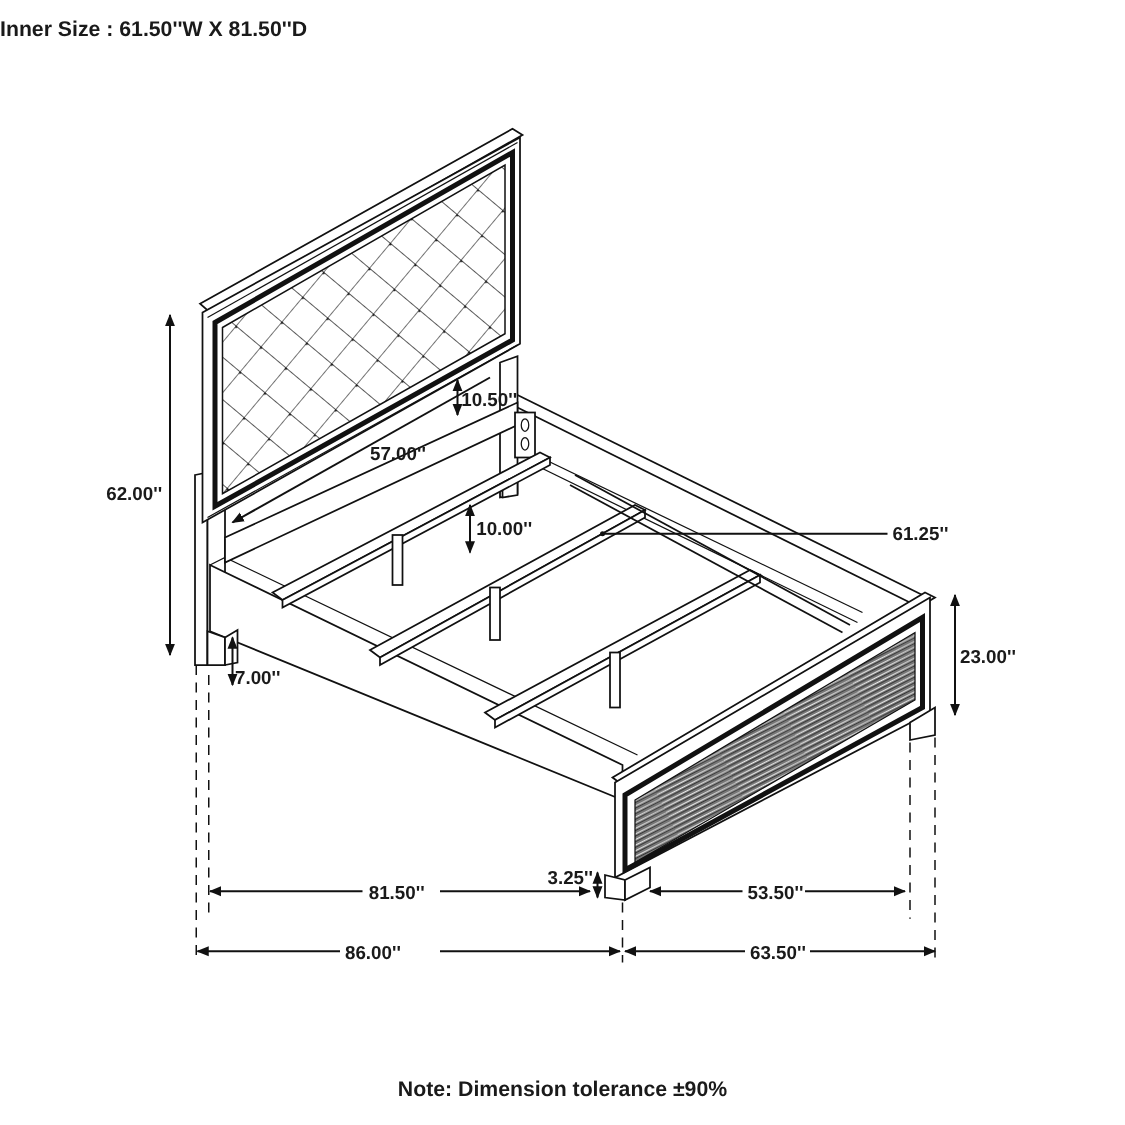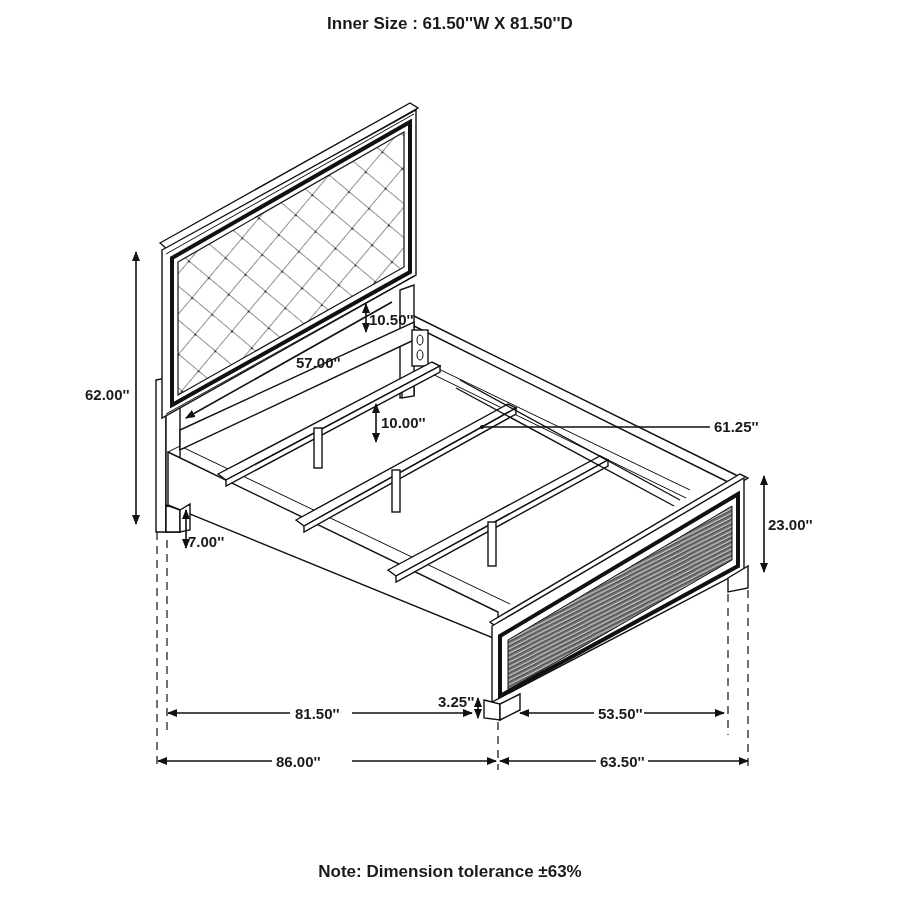--- a/index.html
+++ b/index.html
@@ -1,17 +1,17 @@
 <!DOCTYPE html>
 <html><head>
   <meta charset="utf-8">
   <style>
     html, body { margin: 0; padding: 0; background: #ffffff; }
     body { width: 900px; height: 900px; position: relative; overflow: hidden; font-family: "Liberation Sans", sans-serif; }
-    .title { position: absolute; left: 0; top: 14px; width: 900px; text-align: center; font-weight: bold; font-size: 17px; color: #1a1a1a; }
+    .title { position: absolute; left: 0; top: 14px; width: 900px; text-align: left; font-weight: bold; font-size: 17px; color: #1a1a1a; }
     .note { position: absolute; left: 0; top: 862px; width: 900px; text-align: center; font-weight: bold; font-size: 17px; color: #1a1a1a; }
     svg { position: absolute; left: 0; top: 0; }
     .dim { font-family: "Liberation Sans", sans-serif; font-weight: bold; font-size: 15px; fill: #1a1a1a; }
     .ln { stroke: #111; fill: none; stroke-width: 1.4; }
     .thin { stroke: #111; fill: none; stroke-width: 1; }
     .thick { stroke: #111; fill: none; stroke-width: 4; }
     .dash { stroke: #111; stroke-width: 1.2; stroke-dasharray: 8 6; fill: none; }
     .arr { stroke: #111; stroke-width: 1.6; fill: none; }
     .white { fill: #fff; stroke: #111; stroke-width: 1.4; }
   </style>
@@ -172,13 +172,13 @@
     <text class="dim" x="276" y="767">86.00''</text>
   </g>
 
   <g>
     <line class="arr" x1="500" y1="761" x2="596" y2="761" marker-start="url(#ah)"></line>
     <line class="arr" x1="648" y1="761" x2="748" y2="761" marker-end="url(#ah)"></line>
     <text class="dim" x="600" y="767">63.50''</text>
   </g>
 </svg>
 
-<div class="note">Note: Dimension tolerance ±63%</div>
+<div class="note">Note: Dimension tolerance ±90%</div>
 
 </body></html>

